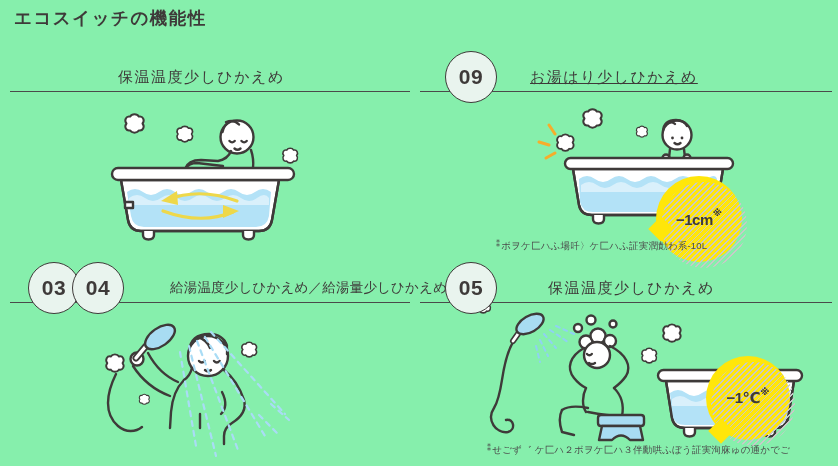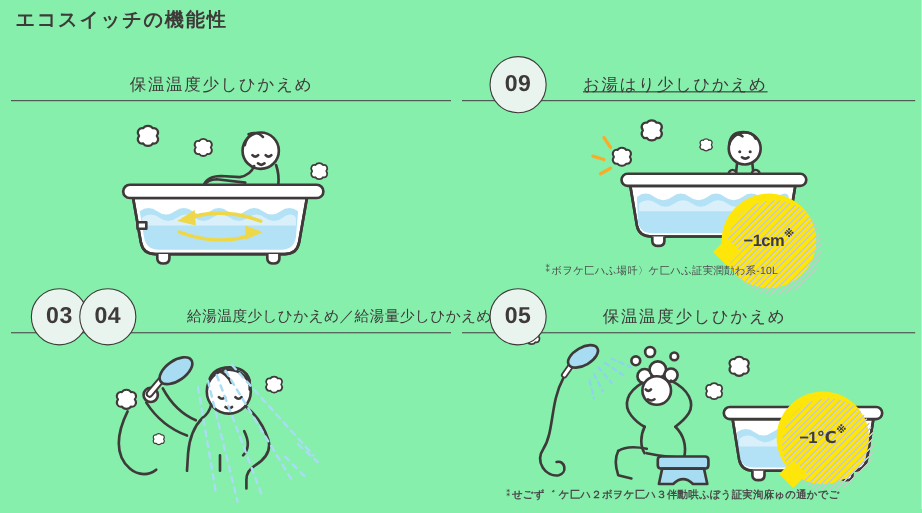--- a/index.html
+++ b/index.html
@@ -256,17 +256,17 @@
     </g>
   </svg>
 
   <div class="badge b05" style="left:706px;top:356px;width:84px;height:84px;">
     <div class="inner">
       <span class="val">−1℃</span>
       <span class="ref">※</span>
     </div>
   </div>
 
-  <div class="fn" style="left:460px;top:444px;font-weight:bold;">
+  <div class="fn" style="left:487px;top:444px;">
     <span class="mk">⁑</span><span>せごず゛ ケ匚ハ２ボヲケ匚ハ３伴勳哄ふぼう証実洵庥ゅの通かでご</span>
   </div>
 
 </div>
 
 </body></html>

